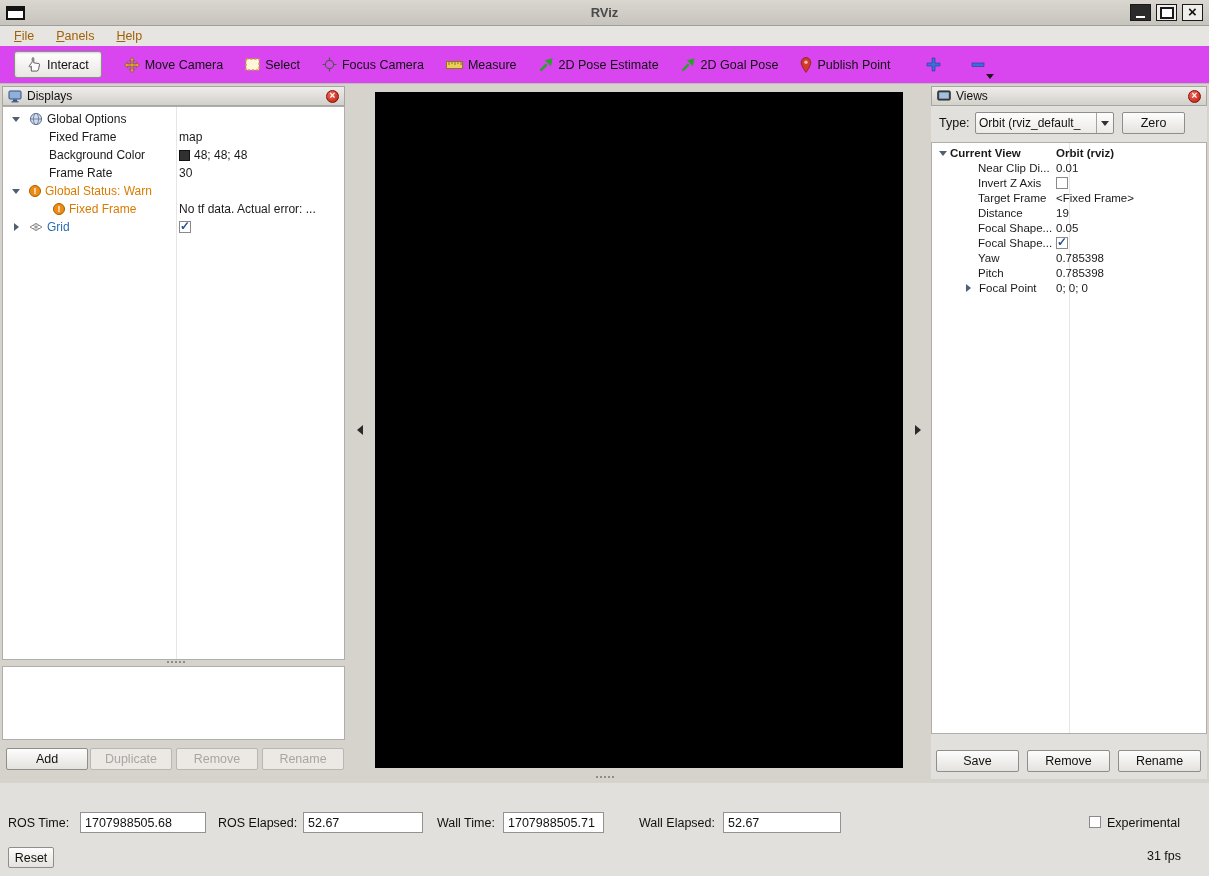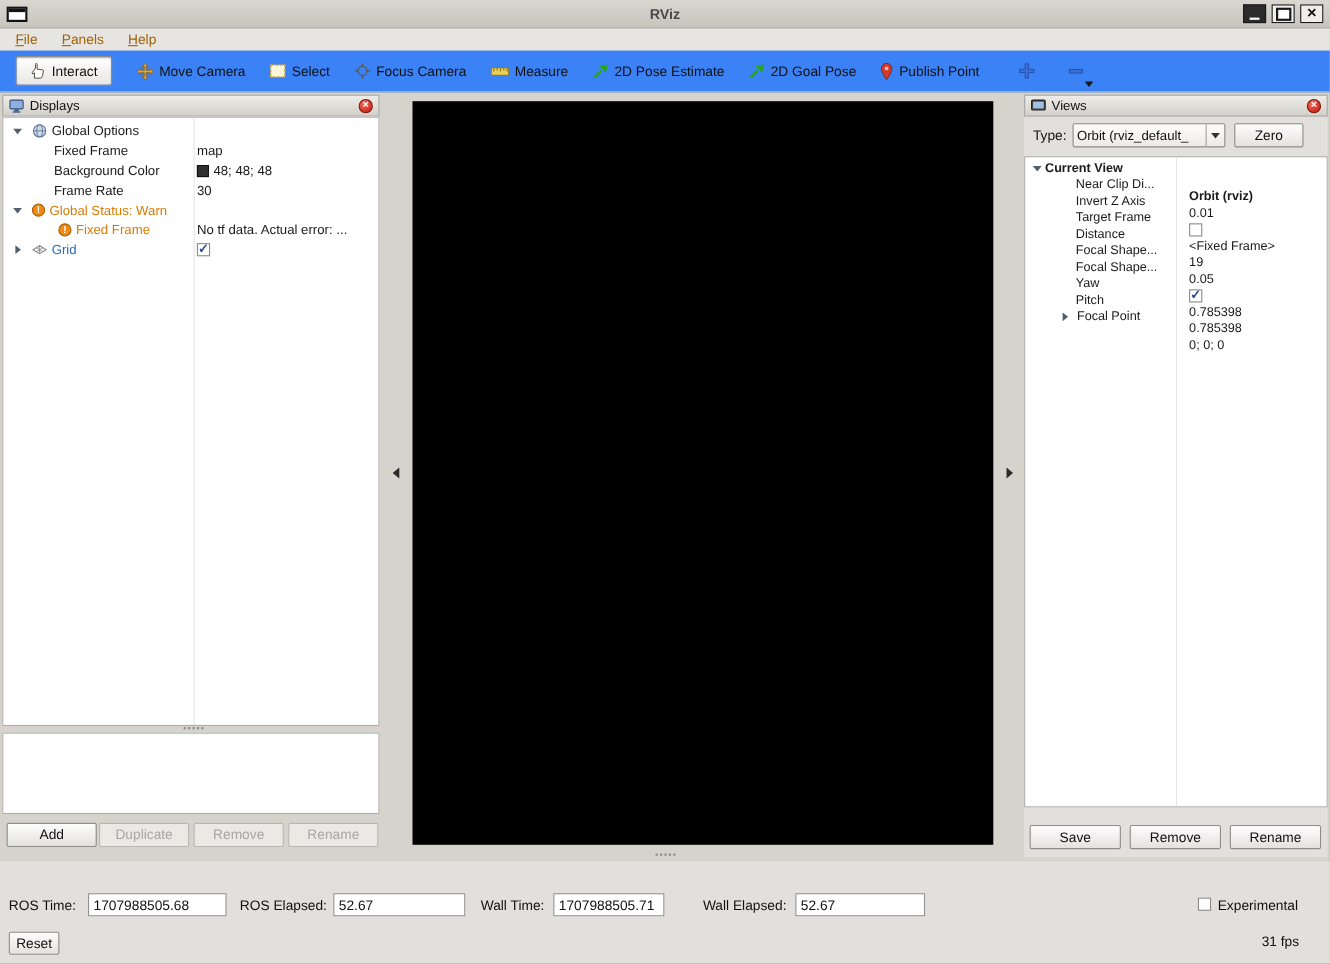--- a/index.html
+++ b/index.html
@@ -21,21 +21,21 @@
   .wc-max::after { content:""; width:10px; height:8px; border:2px solid #1a1a1a; background:#fff; }
   .wc-close::after { content:"×"; font-size:15px; font-weight:bold; color:#111; line-height:1; margin-top:-2px; }
 
   
   .menubar { position:absolute; left:0; top:26px; width:100%; height:20px; background:#e7e5e1;
     display:flex; align-items:center; padding-left:10px; gap:14px; }
   .menu-item { display:inline-block; font-size:12.5px; color:#a16207; padding:1px 4px; }
   .menu-item::first-letter { text-decoration:underline; }
 
   
-  .toolbar { position:absolute; left:0; top:46px; width:100%; height:38px; background:#3b82f6;
+  .toolbar { position:absolute; left:0; top:46px; width:100%; height:38px; background:#d946ef;
     border-bottom:1px solid #bebcb8; display:flex; align-items:center; padding-left:14px; gap:22px; }
   .tool { display:flex; align-items:center; gap:5px; font-size:12.5px; color:#111; white-space:nowrap; }
   .tool.active { border:1px solid #8e8c88; border-radius:3px; background:linear-gradient(#ffffff,#e9e7e3);
     box-shadow:inset 0 1px 2px rgba(0,0,0,.18); padding:5px 12px; }
   .tool .ticon { display:inline-flex; flex:none; }
   .tool-sq { position:relative; }
   .ext-caret { position:absolute; right:-9px; bottom:-7px; border-left:4px solid transparent; border-right:4px solid transparent; border-top:5px solid #1a1a1a; }
 
   
   .panel { position:absolute; background:#e2e0dc; }
@@ -51,21 +51,21 @@
   .colline { position:absolute; top:0; bottom:0; width:1px; background:#e6e6e6; }
   .trow { position:relative; display:flex; align-items:center; }
   .dtree .trow { height:18px; font-size:12px; }
   .vtree .trow { height:15px; font-size:11.5px; }
   .tname { white-space:nowrap; color:#1a1a1a; }
   .tname.warn { color:#d97b00; }
   .tname.blue { color:#2a6db5; }
   .b { font-weight:bold; }
   .tval { position:absolute; top:0; height:100%; display:flex; align-items:center; gap:4px; white-space:nowrap; color:#1a1a1a; }
   .dtree .tval { left:176px; }
-  .vtree .tval { left:149px;margin-top:26px; }
+  .vtree .tval { left:124px; }
   .pl6{padding-left:6px} .pl8{padding-left:8px} .pl31{padding-left:31px} .pl46{padding-left:46px} .pl50{padding-left:50px}
   .exp { width:12px; height:12px; display:inline-block; position:relative; flex:none; }
   .exp.open::after { content:""; position:absolute; left:1px; top:4px;
     border-left:4px solid transparent; border-right:4px solid transparent; border-top:5px solid #50606e; }
   .exp.closed::after { content:""; position:absolute; left:3px; top:2px;
     border-top:4px solid transparent; border-bottom:4px solid transparent; border-left:5px solid #50606e; }
   .ico { flex:none; margin:0 4px 0 6px; display:inline-flex; }
   .wicon { width:12px; height:12px; border-radius:50%; background:#ef8b12; border:1px solid #a85e00;
     display:inline-grid; place-items:center; flex:none; }
   .wicon::after { content:"!"; color:#fff; font-size:9px; font-weight:bold; line-height:1; }

